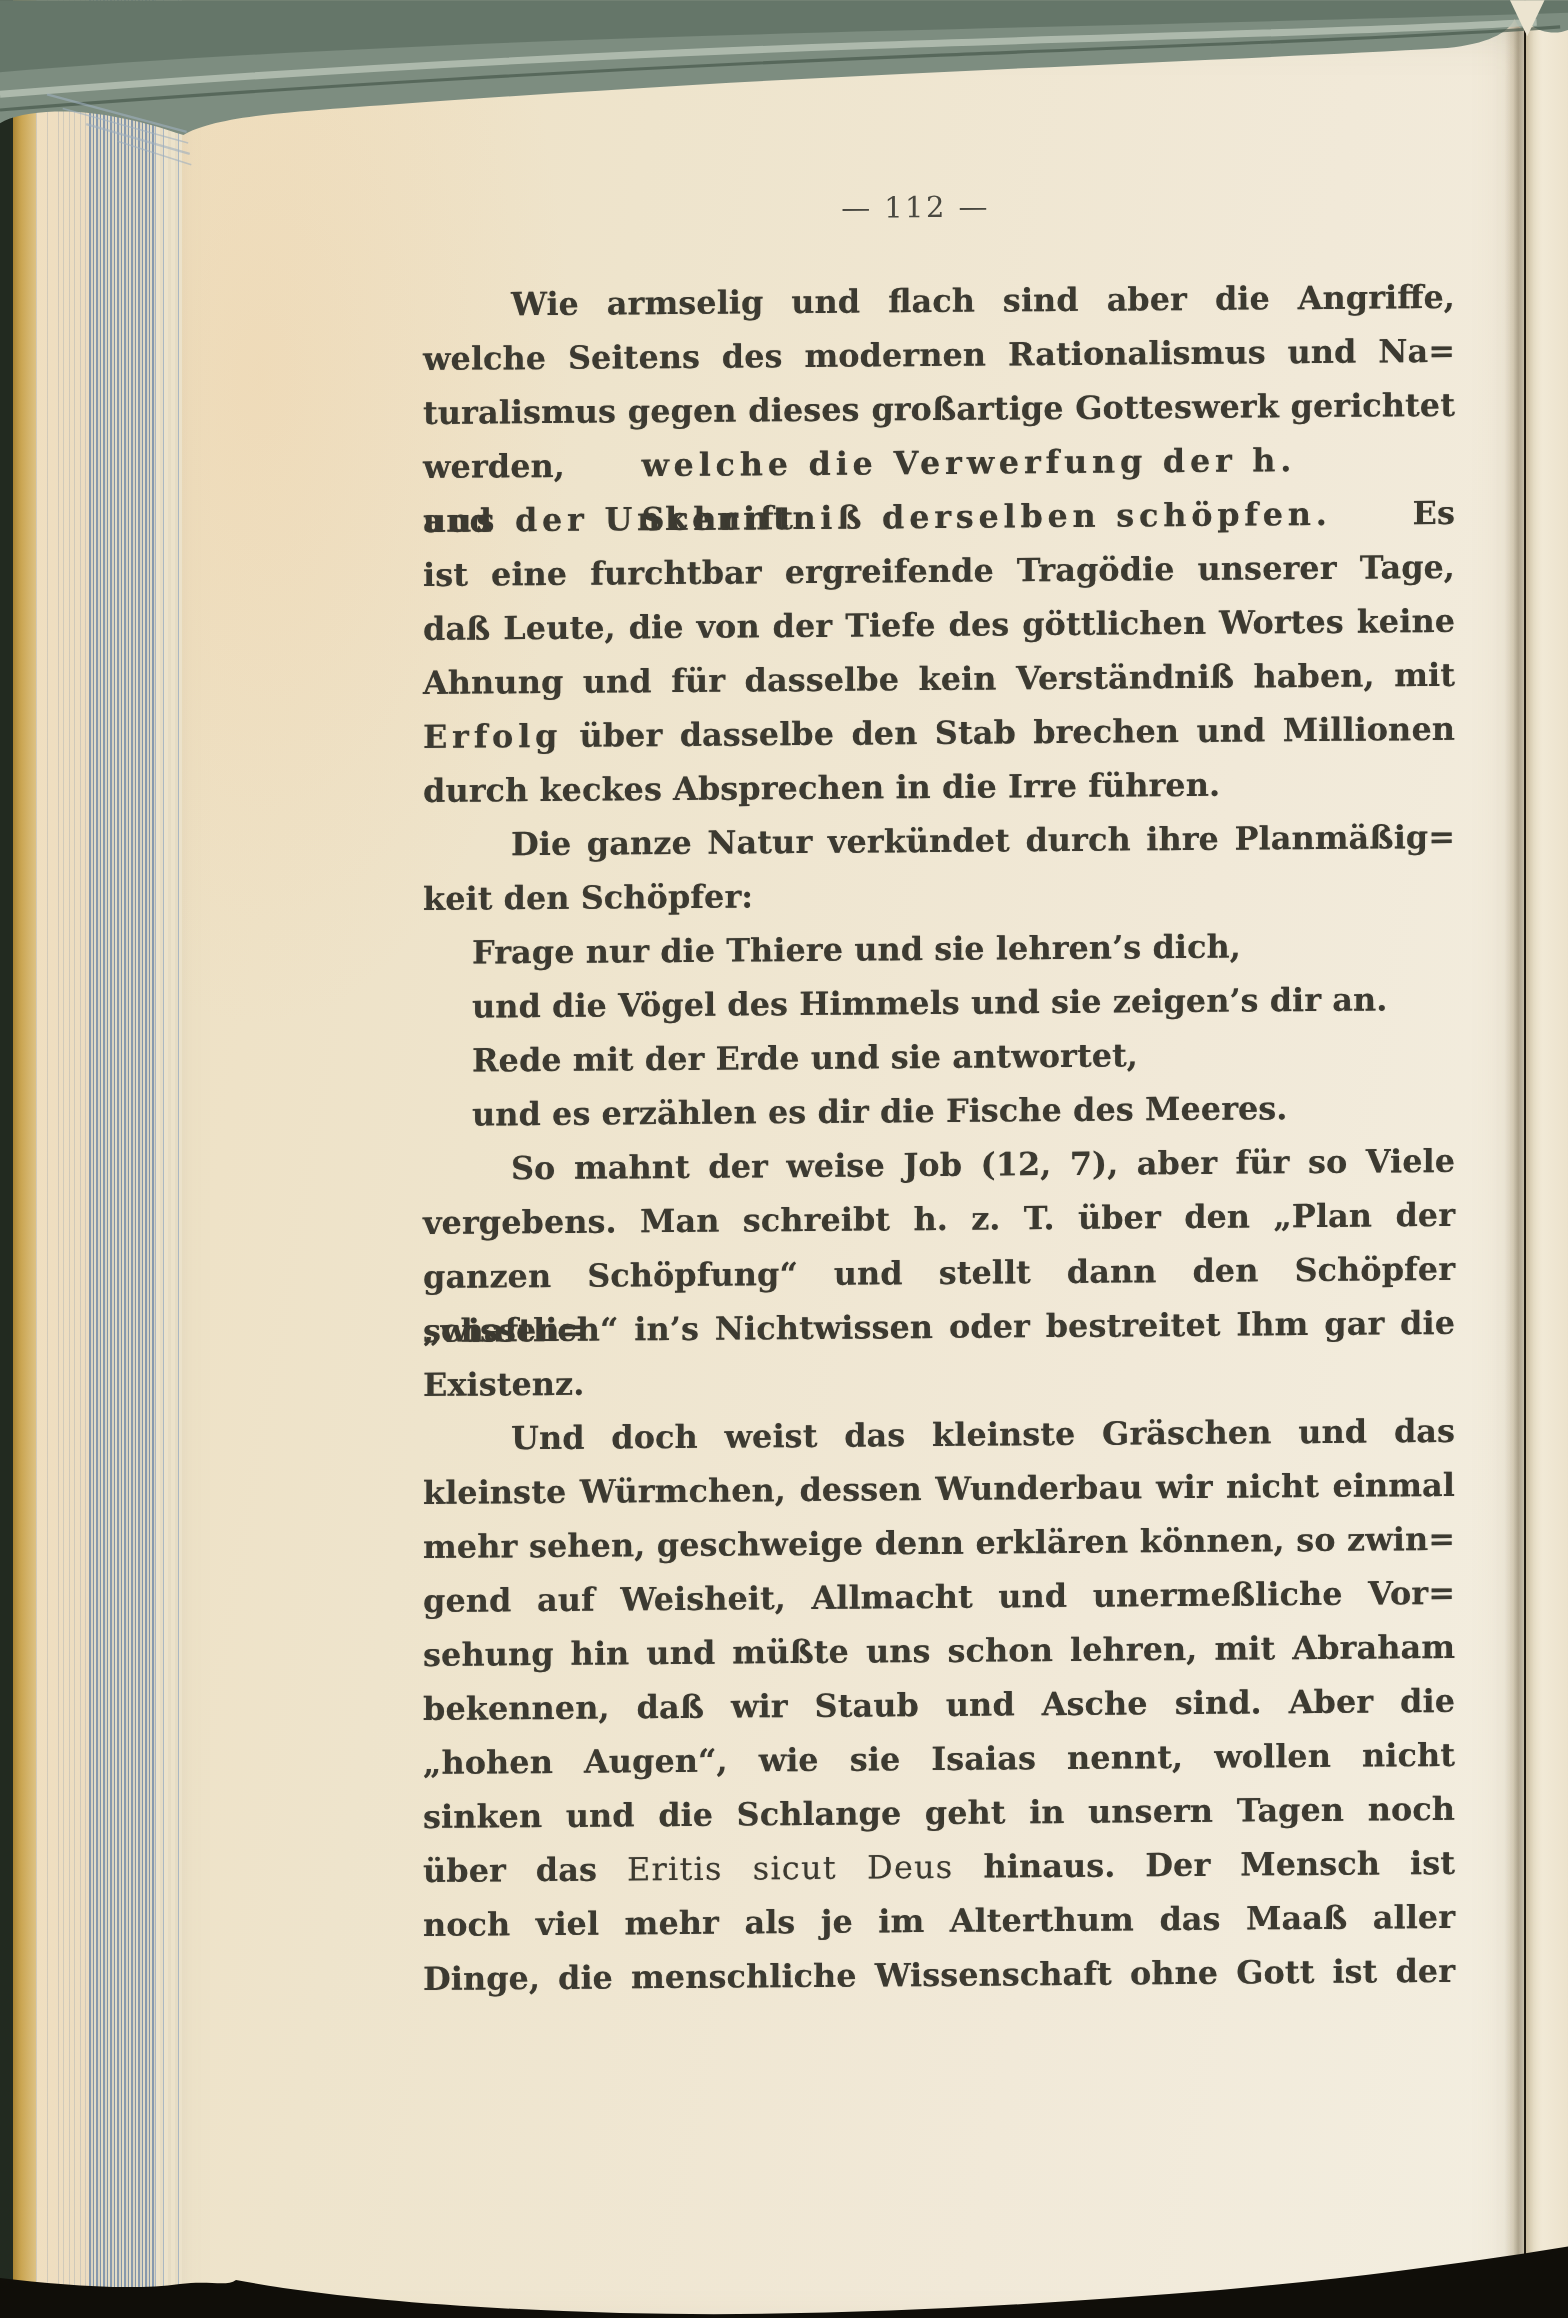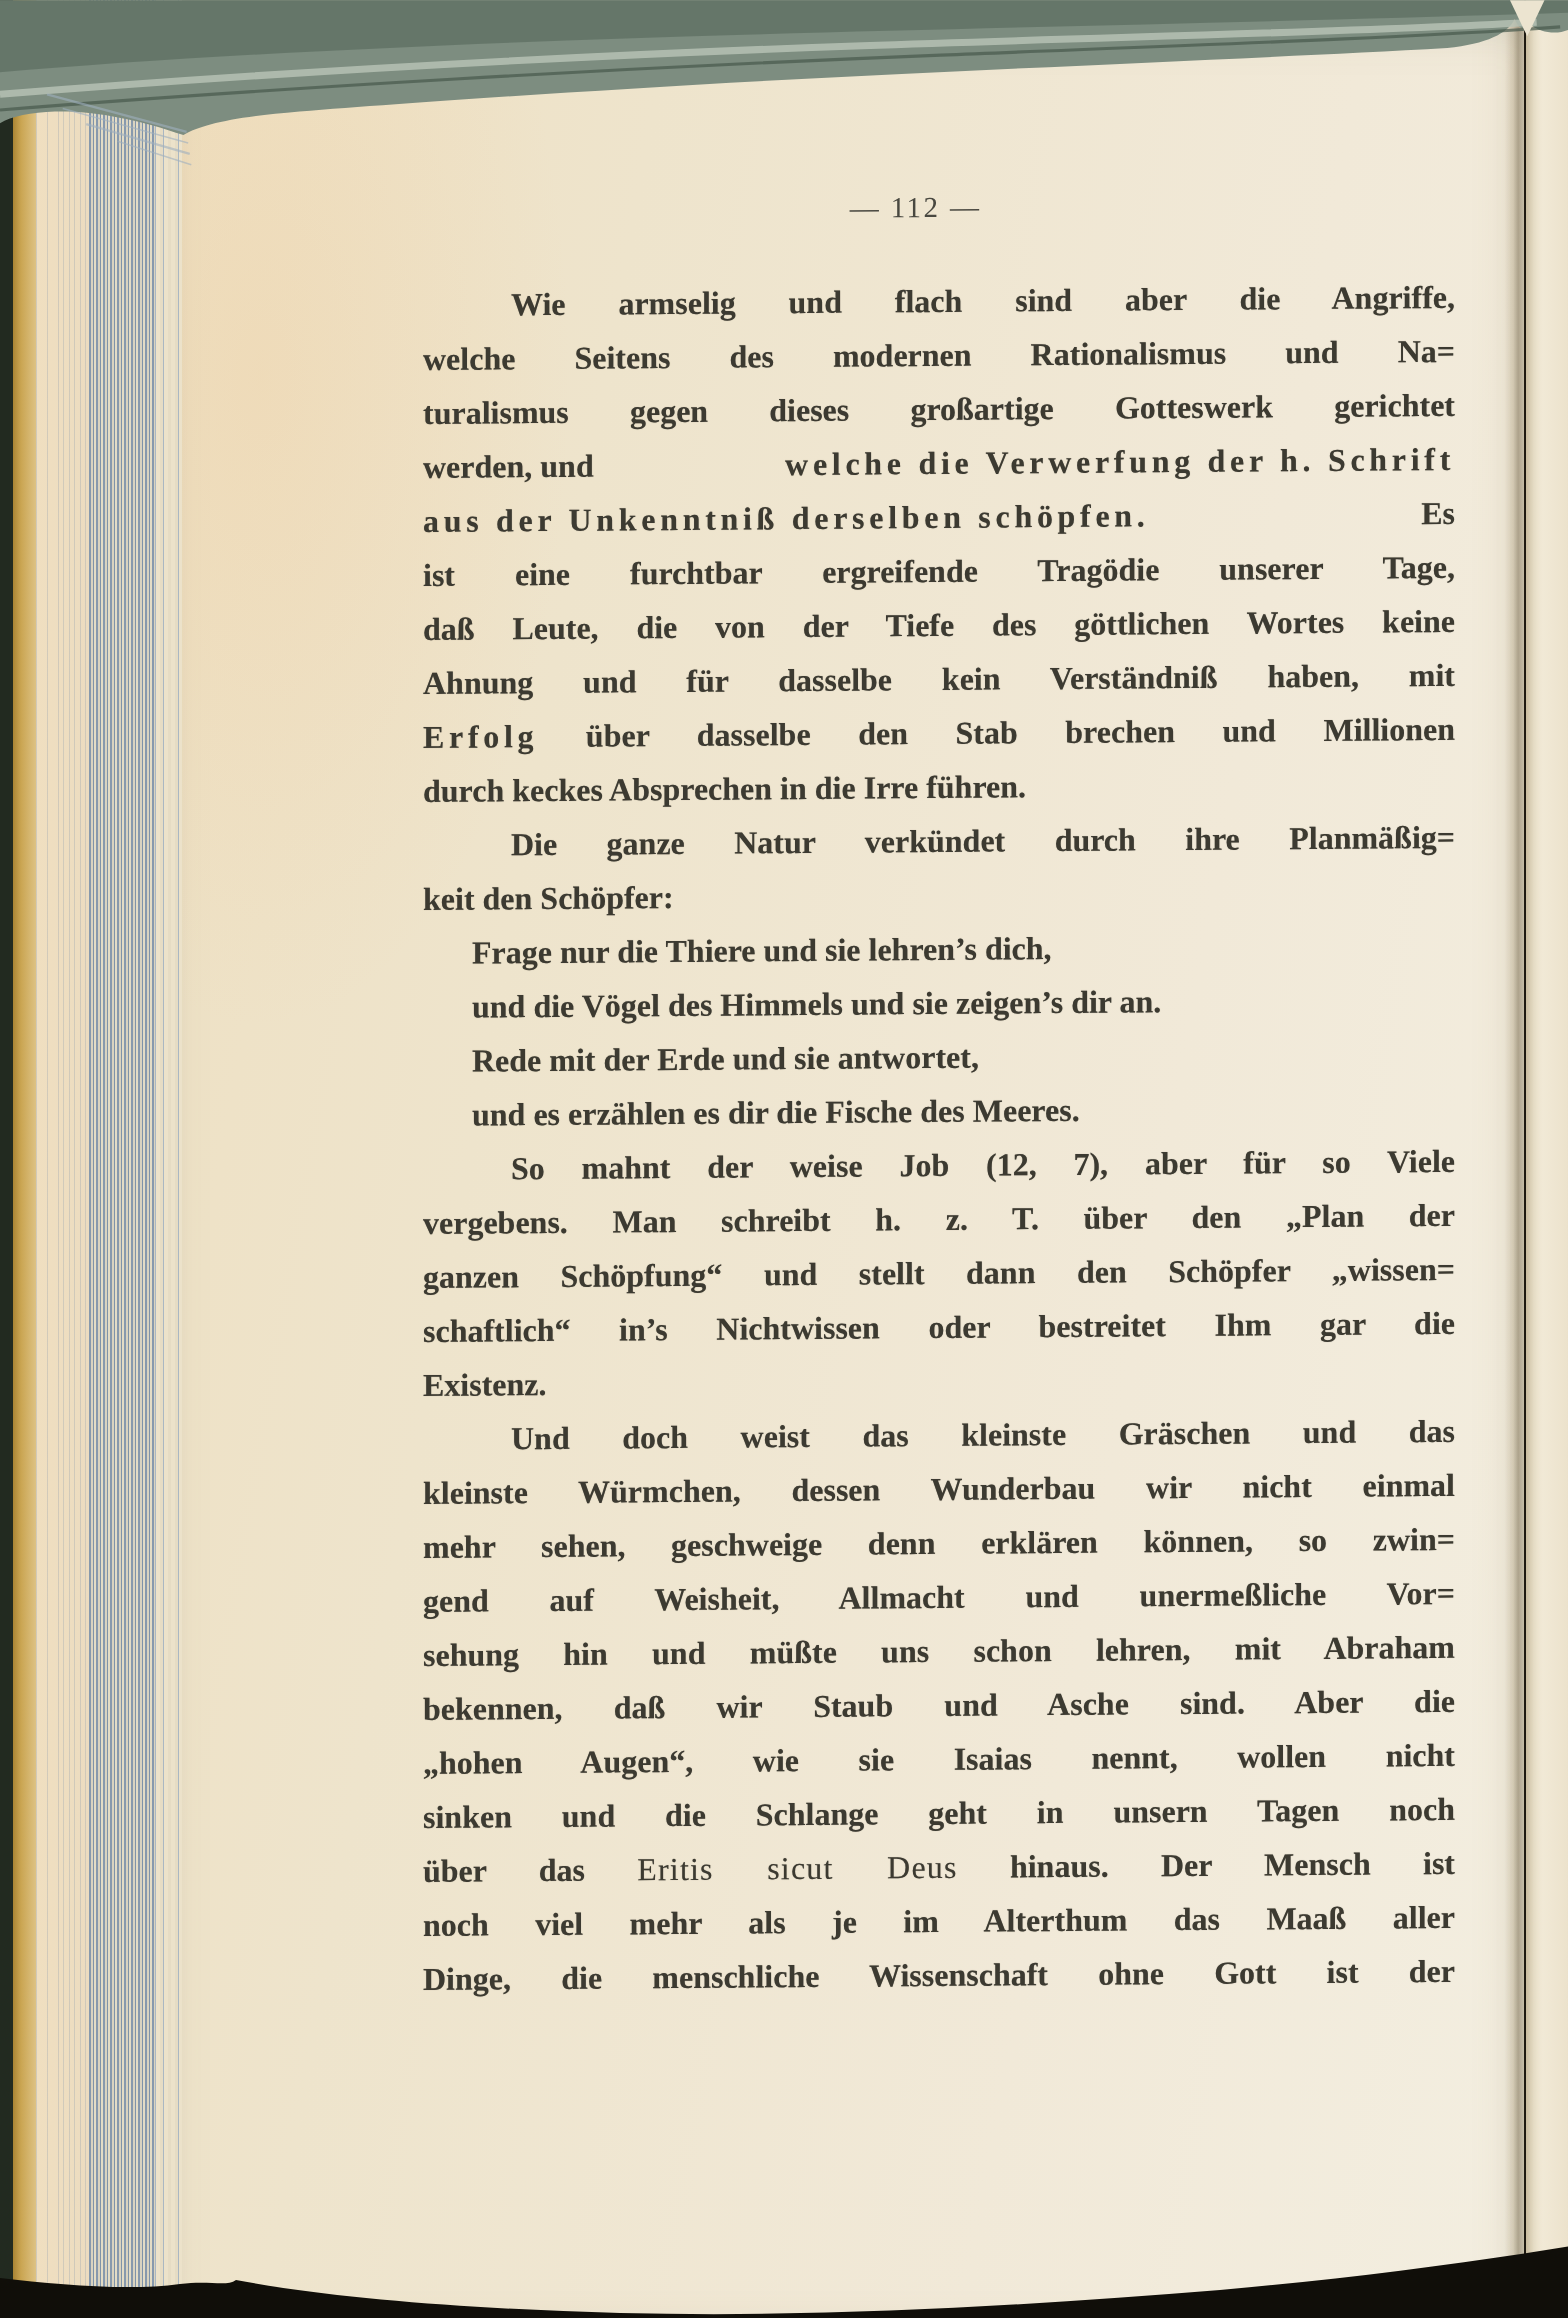--- a/index.html
+++ b/index.html
@@ -2,21 +2,21 @@
 <html style="font-size:12.5px"><head>
 <meta charset="utf-8">
 <style>
   html,body{margin:0;padding:0}
   body{
     width:1568px;height:2319px;
     background:#14110c;
     font-family:"DejaVu Serif","Liberation Serif",serif;
     overflow:hidden;position:relative;
   }
-  .scene{position:absolute;inset:0;font-family:Liberation Serif, serif;}
+  .scene{position:absolute;inset:0;}
 
   
   .stack{position:absolute;left:0;top:0;width:183px;height:2319px;background:#e9ddc2;}
   .stack .cover{position:absolute;left:0;top:0;width:12.5px;height:100%;background:#222a20;}
   .stack .gold{position:absolute;left:12.5px;top:0;width:23.5px;height:100%;
     background:linear-gradient(90deg,#a98434 0%,#caa552 35%,#ddc284 100%);}
   .stack .band-cream1{position:absolute;left:36px;top:0;width:53px;height:100%;
     background:linear-gradient(90deg,#f0dfc0,#ecdcc0);
     }
   .stack .band-blue1{position:absolute;left:89px;top:0;width:66px;height:100%;

